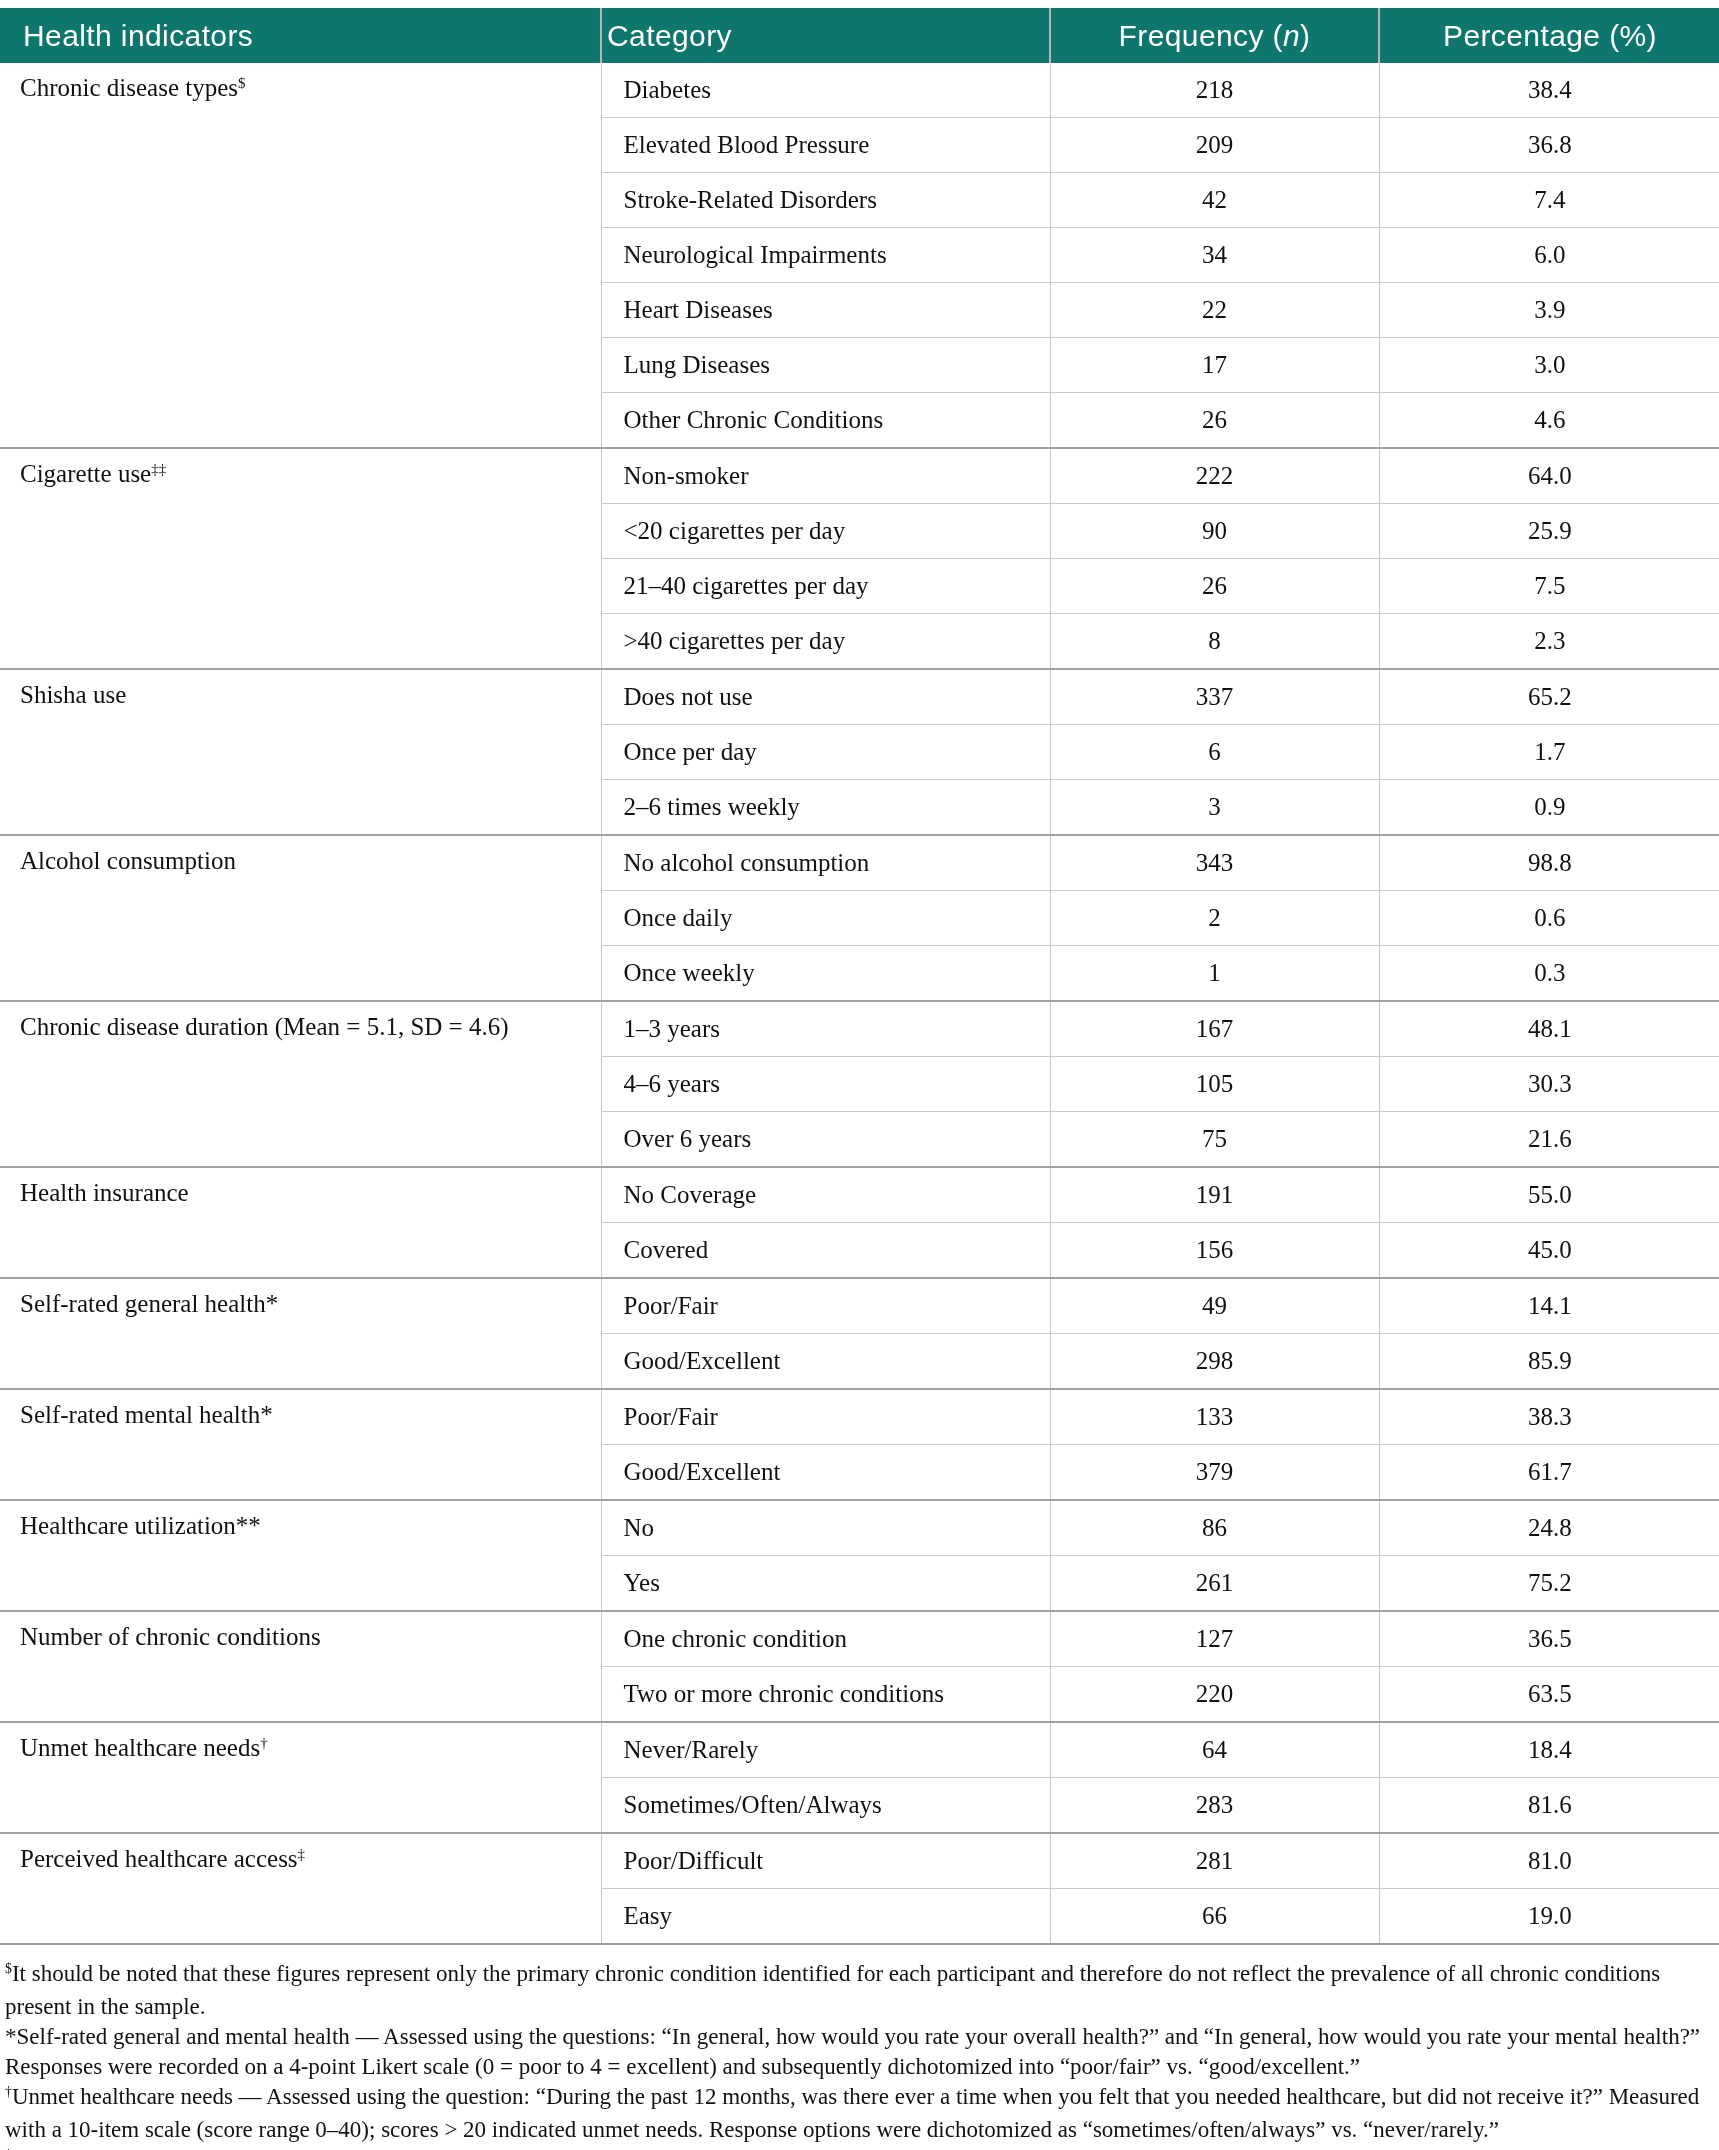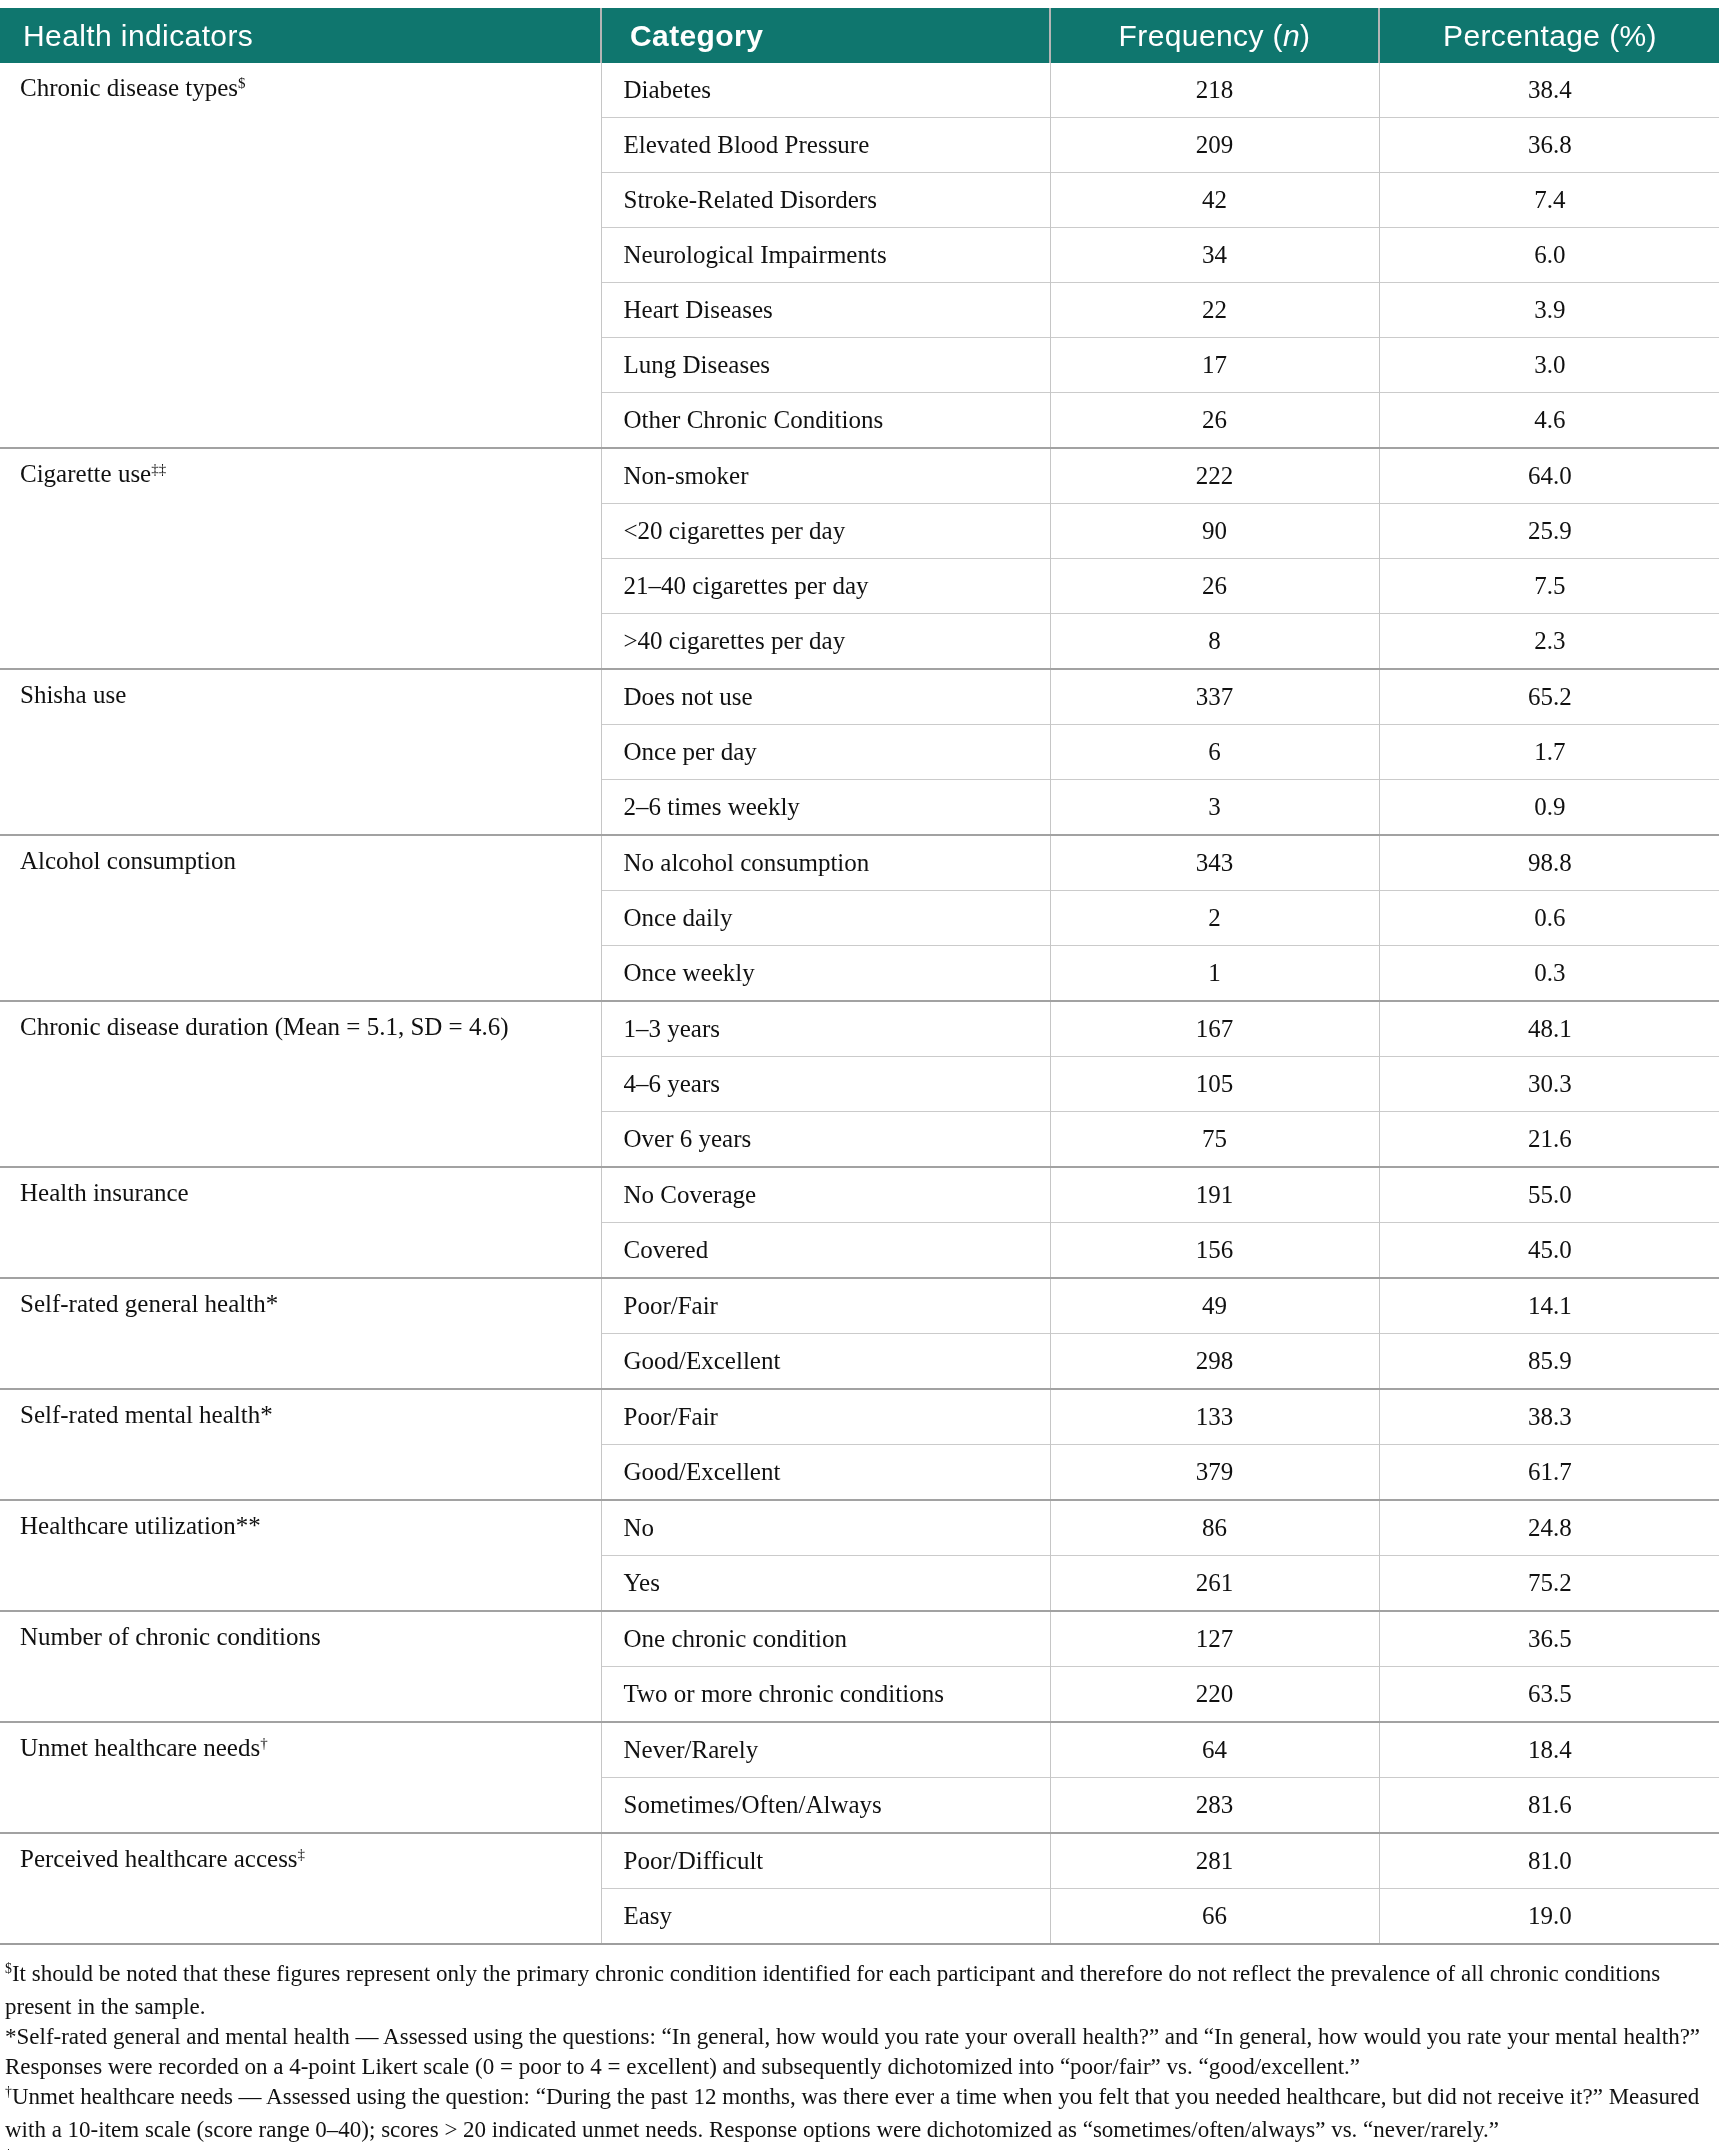--- a/index.html
+++ b/index.html
@@ -24,21 +24,21 @@
   thead th {
     height: 53px;
     background: #0f766e;
     color: #ffffff;
     font-family: "Liberation Sans", sans-serif;
     font-size: 30px;
     font-weight: normal;
     letter-spacing: 0.4px;
   }
   th.h-col1 { text-align: left; padding-left: 23px; }
-  th.h-col2 { text-align: left; padding-left: 28px; border-left: 2.5px solid #b5b5b5; font-weight: bold; }
+  th.h-col2 { text-align: left; padding-left: 5px; border-left: 2.5px solid #b5b5b5; }
   th.h-col3 { border-left: 2.5px solid #b5b5b5; }
   th.h-col4 { text-align: center; border-left: 2.5px solid #b5b5b5; }
   th .hdr-italic { font-style: italic; }
 
   tbody td {
     font-family: "Liberation Serif", serif;
     font-size: 25px;
     color: #111111;
     height: 52px;
     background: #ffffff;

